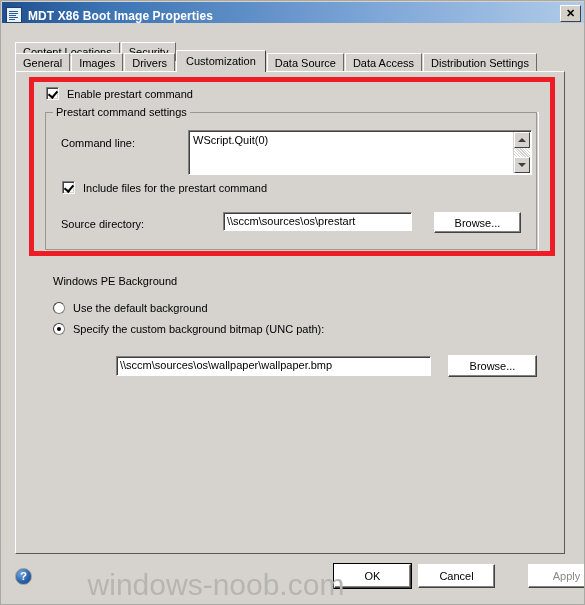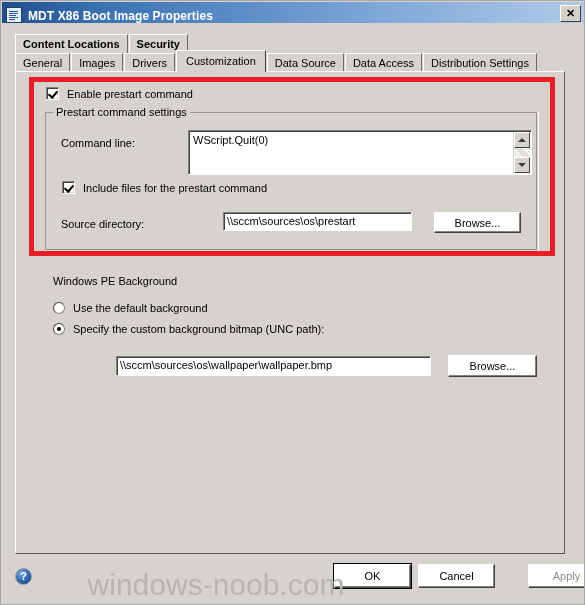--- a/index.html
+++ b/index.html
@@ -92,21 +92,21 @@
     width: 550px;
     height: 38px;
   }
   .tabrow {
     position: absolute;
     left: 0;
     height: 19px;
     white-space: nowrap;
     font-size: 0;
   }
-  .tabrow.row1 { top: 0px; font-weight: bold; }
+  .tabrow.row1 { top: 8px; }
   .tabrow.row2 { top: 19px; }
   .tab {
     display: inline-block;
     height: 19px;
     line-height: 18px;
     padding: 0 7px;
     font-size: 11px;
     font-family: "Liberation Sans", sans-serif;
     background: #d6d3ce;
     border-top: 1px solid #ffffff;

